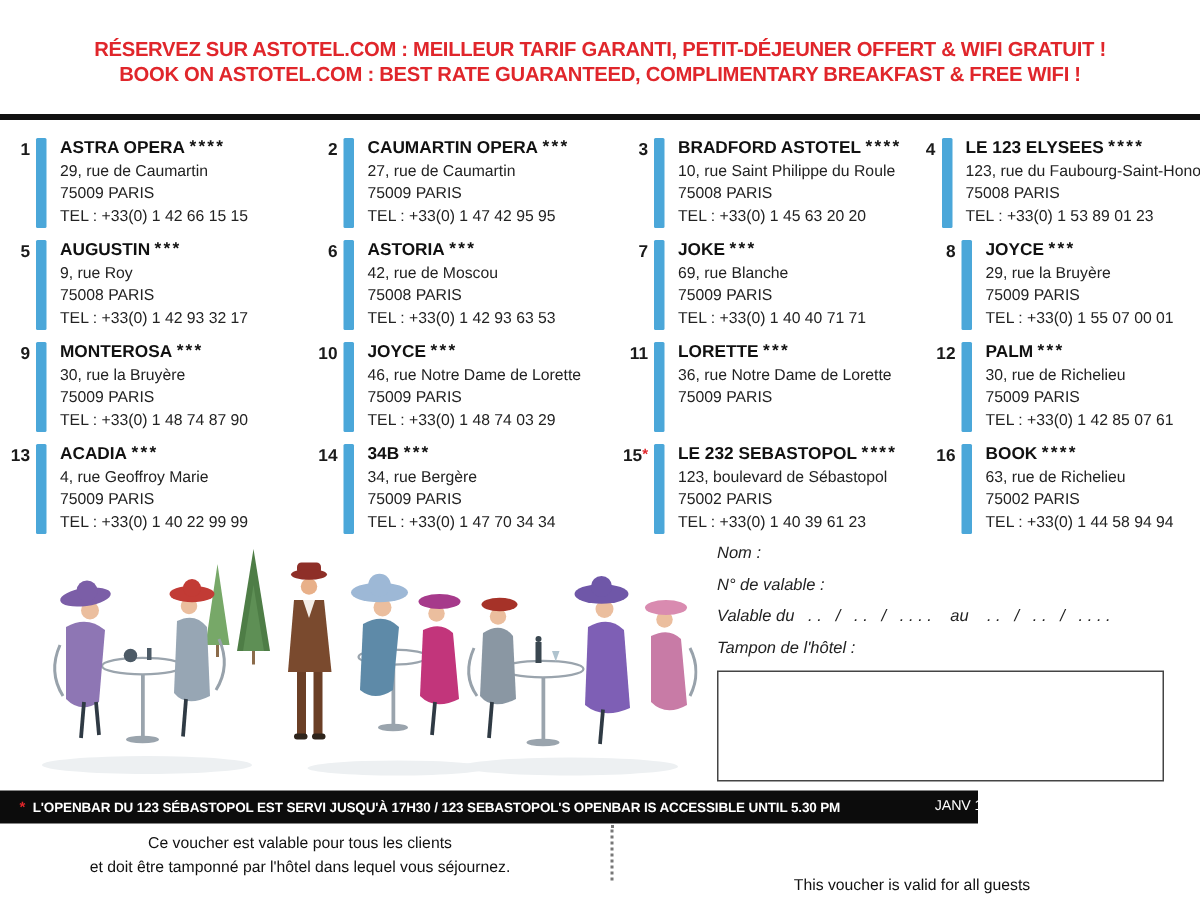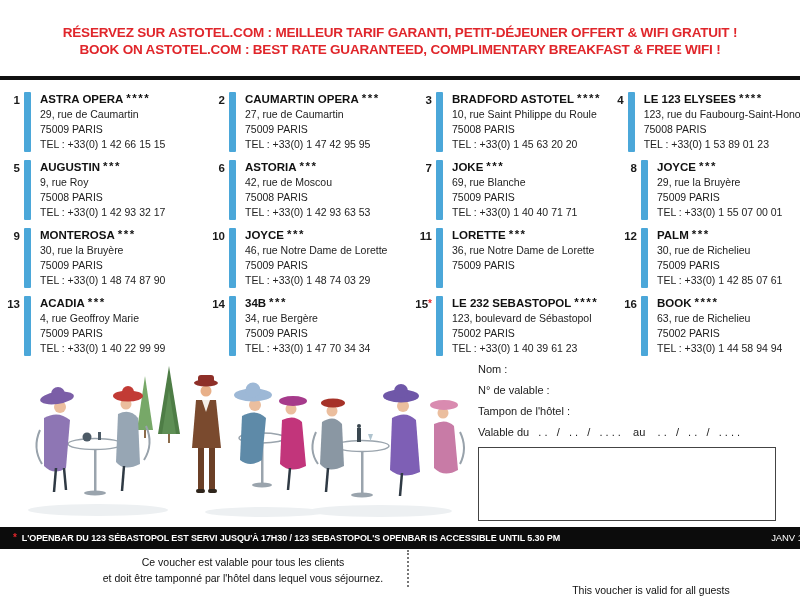--- a/index.html
+++ b/index.html
@@ -28,33 +28,33 @@
   .num{width:20px;display:flex;justify-content:flex-end;font-weight:700;font-size:11.5px;padding-top:2px;}
   .num .note{color:var(--brand-red);font-size:10px;line-height:12px;}
   .bar{width:7px;height:60px;background:var(--accent-blue);margin-left:4px;border-radius:1px;flex:none;}
   .info{margin-left:9px;font-size:10.5px;line-height:15px;}
   .info > div{white-space:nowrap;}
   .name{font-weight:700;font-size:11.5px;color:#111;}
   .stars{letter-spacing:1.5px;position:relative;top:-1px;margin-left:3px;}
   .addr,.city,.tel{color:#222;}
   
   .form{position:absolute;left:478px;top:359px;width:300px;font-size:11px;color:#222;}
-  .form .row{line-height:21px;white-space:pre;}
+  .form .row{line-height:21px;white-space:pre;font-style:italic;}
   .stampbox{margin-top:4px;width:296px;height:72px;border:1.5px solid #444;background:#fff;}
   
   .illus{position:absolute;left:10px;top:360px;width:455px;height:162px;}
   
   .openbar{
-    position:absolute;top:527px;left:0;width:800px;height:22px;background:var(--bar-black);
+    position:absolute;top:527px;left:0;width:652px;height:22px;background:var(--bar-black);
     color:#fff;font-size:9px;font-weight:700;line-height:22px;letter-spacing:-0.1px;
   }
   .openbar .ast{color:var(--brand-red);margin:0 5px 0 13px;font-size:10px;}
   .openbar .date{position:absolute;right:-8px;top:0;font-weight:400;font-size:9.5px;}
   
-  .foot{position:absolute;top:554px;width:400px;text-align:center;font-size:10.5px;line-height:16px;color:#111;padding-left:43px;}
+  .foot{position:absolute;top:554px;width:400px;text-align:center;font-size:10.5px;line-height:16px;color:#111;}
   .foot.fr{left:0;}
   .foot.en{left:408px;margin-top:28px;}
   .dotdiv{position:absolute;left:407px;top:550px;height:37px;width:0;border-left:2px dotted #777;}
 </style>
 </head>
 <body>
 
 <div class="page">
 
   <div class="header">
@@ -367,22 +367,22 @@
 
     <path d="M424 64 Q436 58 444 66 L448 110 Q434 118 424 108 Z" fill="#C87BA6"></path>
     <circle cx="433" cy="53" r="5.5" fill="#EBBE9E"></circle>
     <ellipse cx="434" cy="45" rx="14" ry="5" fill="#D98BB0"></ellipse>
     <path d="M450 72 q8 16 0 32" stroke="#98A2AB" stroke-width="2" fill="none"></path>
   </svg>
 
   <div class="form">
     <div class="row">Nom :</div>
     <div class="row">N° de valable :</div>
+    <div class="row">Valable du   . .   /   . .   /   . . . .    au    . .   /   . .   /   . . . .</div>
     <div class="row">Tampon de l'hôtel :</div>
-    <div class="row">Valable du   . .   /   . .   /   . . . .    au    . .   /   . .   /   . . . .</div>
     <div class="stampbox"></div>
   </div>
 
   <div class="openbar">
     <span class="ast">*</span><span>L'OPENBAR DU 123 SÉBASTOPOL EST SERVI JUSQU'À 17H30 / 123 SEBASTOPOL'S OPENBAR IS ACCESSIBLE UNTIL 5.30 PM</span>
     <span class="date">JANV 17</span>
   </div>
 
   <div class="foot fr">
     <div>Ce voucher est valable pour tous les clients</div>

